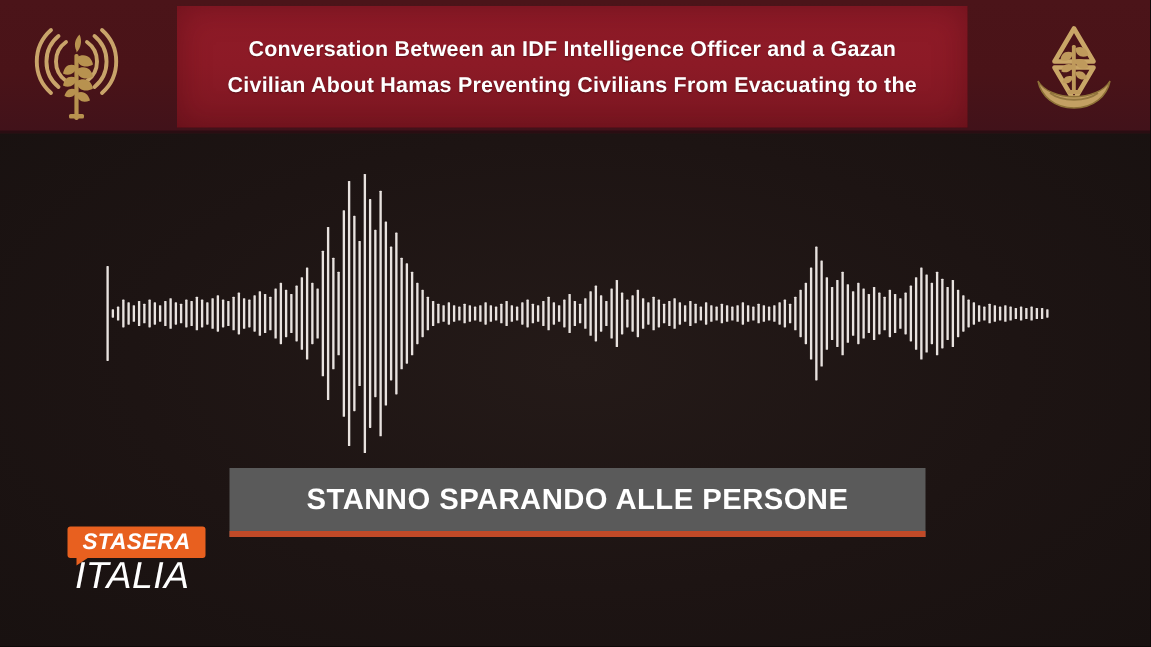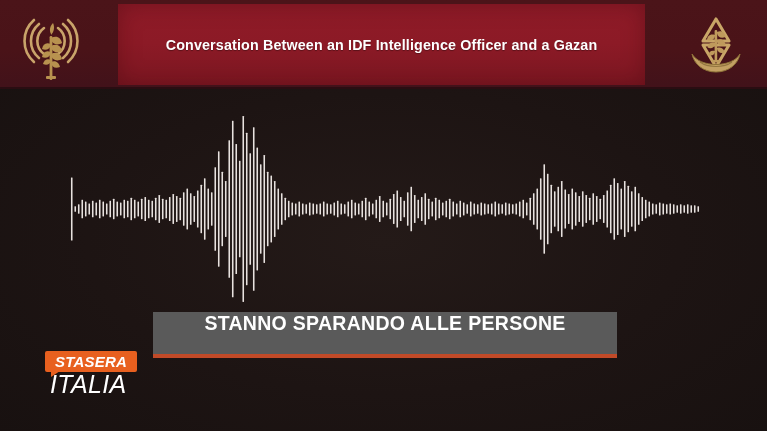--- a/index.html
+++ b/index.html
@@ -97,21 +97,21 @@
   
   #subtitle-box {
     position: absolute;
     left: 153px;
     top: 223px;           
     width: 464px;
     height: 46px;
     background: #5a5a5a;
     border-bottom: 4px solid #c14a28;
     display: flex;
-    align-items: flex-start;
+    align-items: center;
     justify-content: center;
     box-sizing: border-box;
   }
   #subtitle-text {
     color: #ffffff;
     font-size: 19.5px;
     font-weight: bold;
     letter-spacing: 0.3px;
     text-align: center;
     white-space: nowrap;
@@ -198,20 +198,21 @@
           <path d="M35 36 C30 34 27 36 26 41 C30 43 34 41 35 37 Z"></path>
           <path d="M35 44 C30 42 27 44 26 49 C30 51 34 49 35 45 Z"></path>
           <path d="M35 52 C31 50 28 52 27 56 C31 58 34 56 35 53 Z"></path>
           <rect x="30" y="68" width="10" height="3" rx="1"></rect>
         </g>
       </svg>
     </span>
 
     <div id="title-plate">
       <div class="title-line">Conversation Between an IDF Intelligence Officer and a Gazan</div>
+      <div class="title-line">Civilian About Hamas Preventing Civilians From Evacuating to the</div>
     </div>
 
     <span id="idf-emblem">
       <svg viewBox="0 0 72 72" width="72" height="72" aria-hidden="true">
         <g stroke="#c9a667" stroke-width="3.1" fill="none" stroke-linejoin="round">
           <path d="M36 9 L49 31 L23 31 Z"></path>
           <path d="M36 57 L23 35 L49 35 Z"></path>
         </g>
         <g fill="#bf9a5c">
           <rect x="34.6" y="20" width="2.6" height="32" rx="1"></rect>

